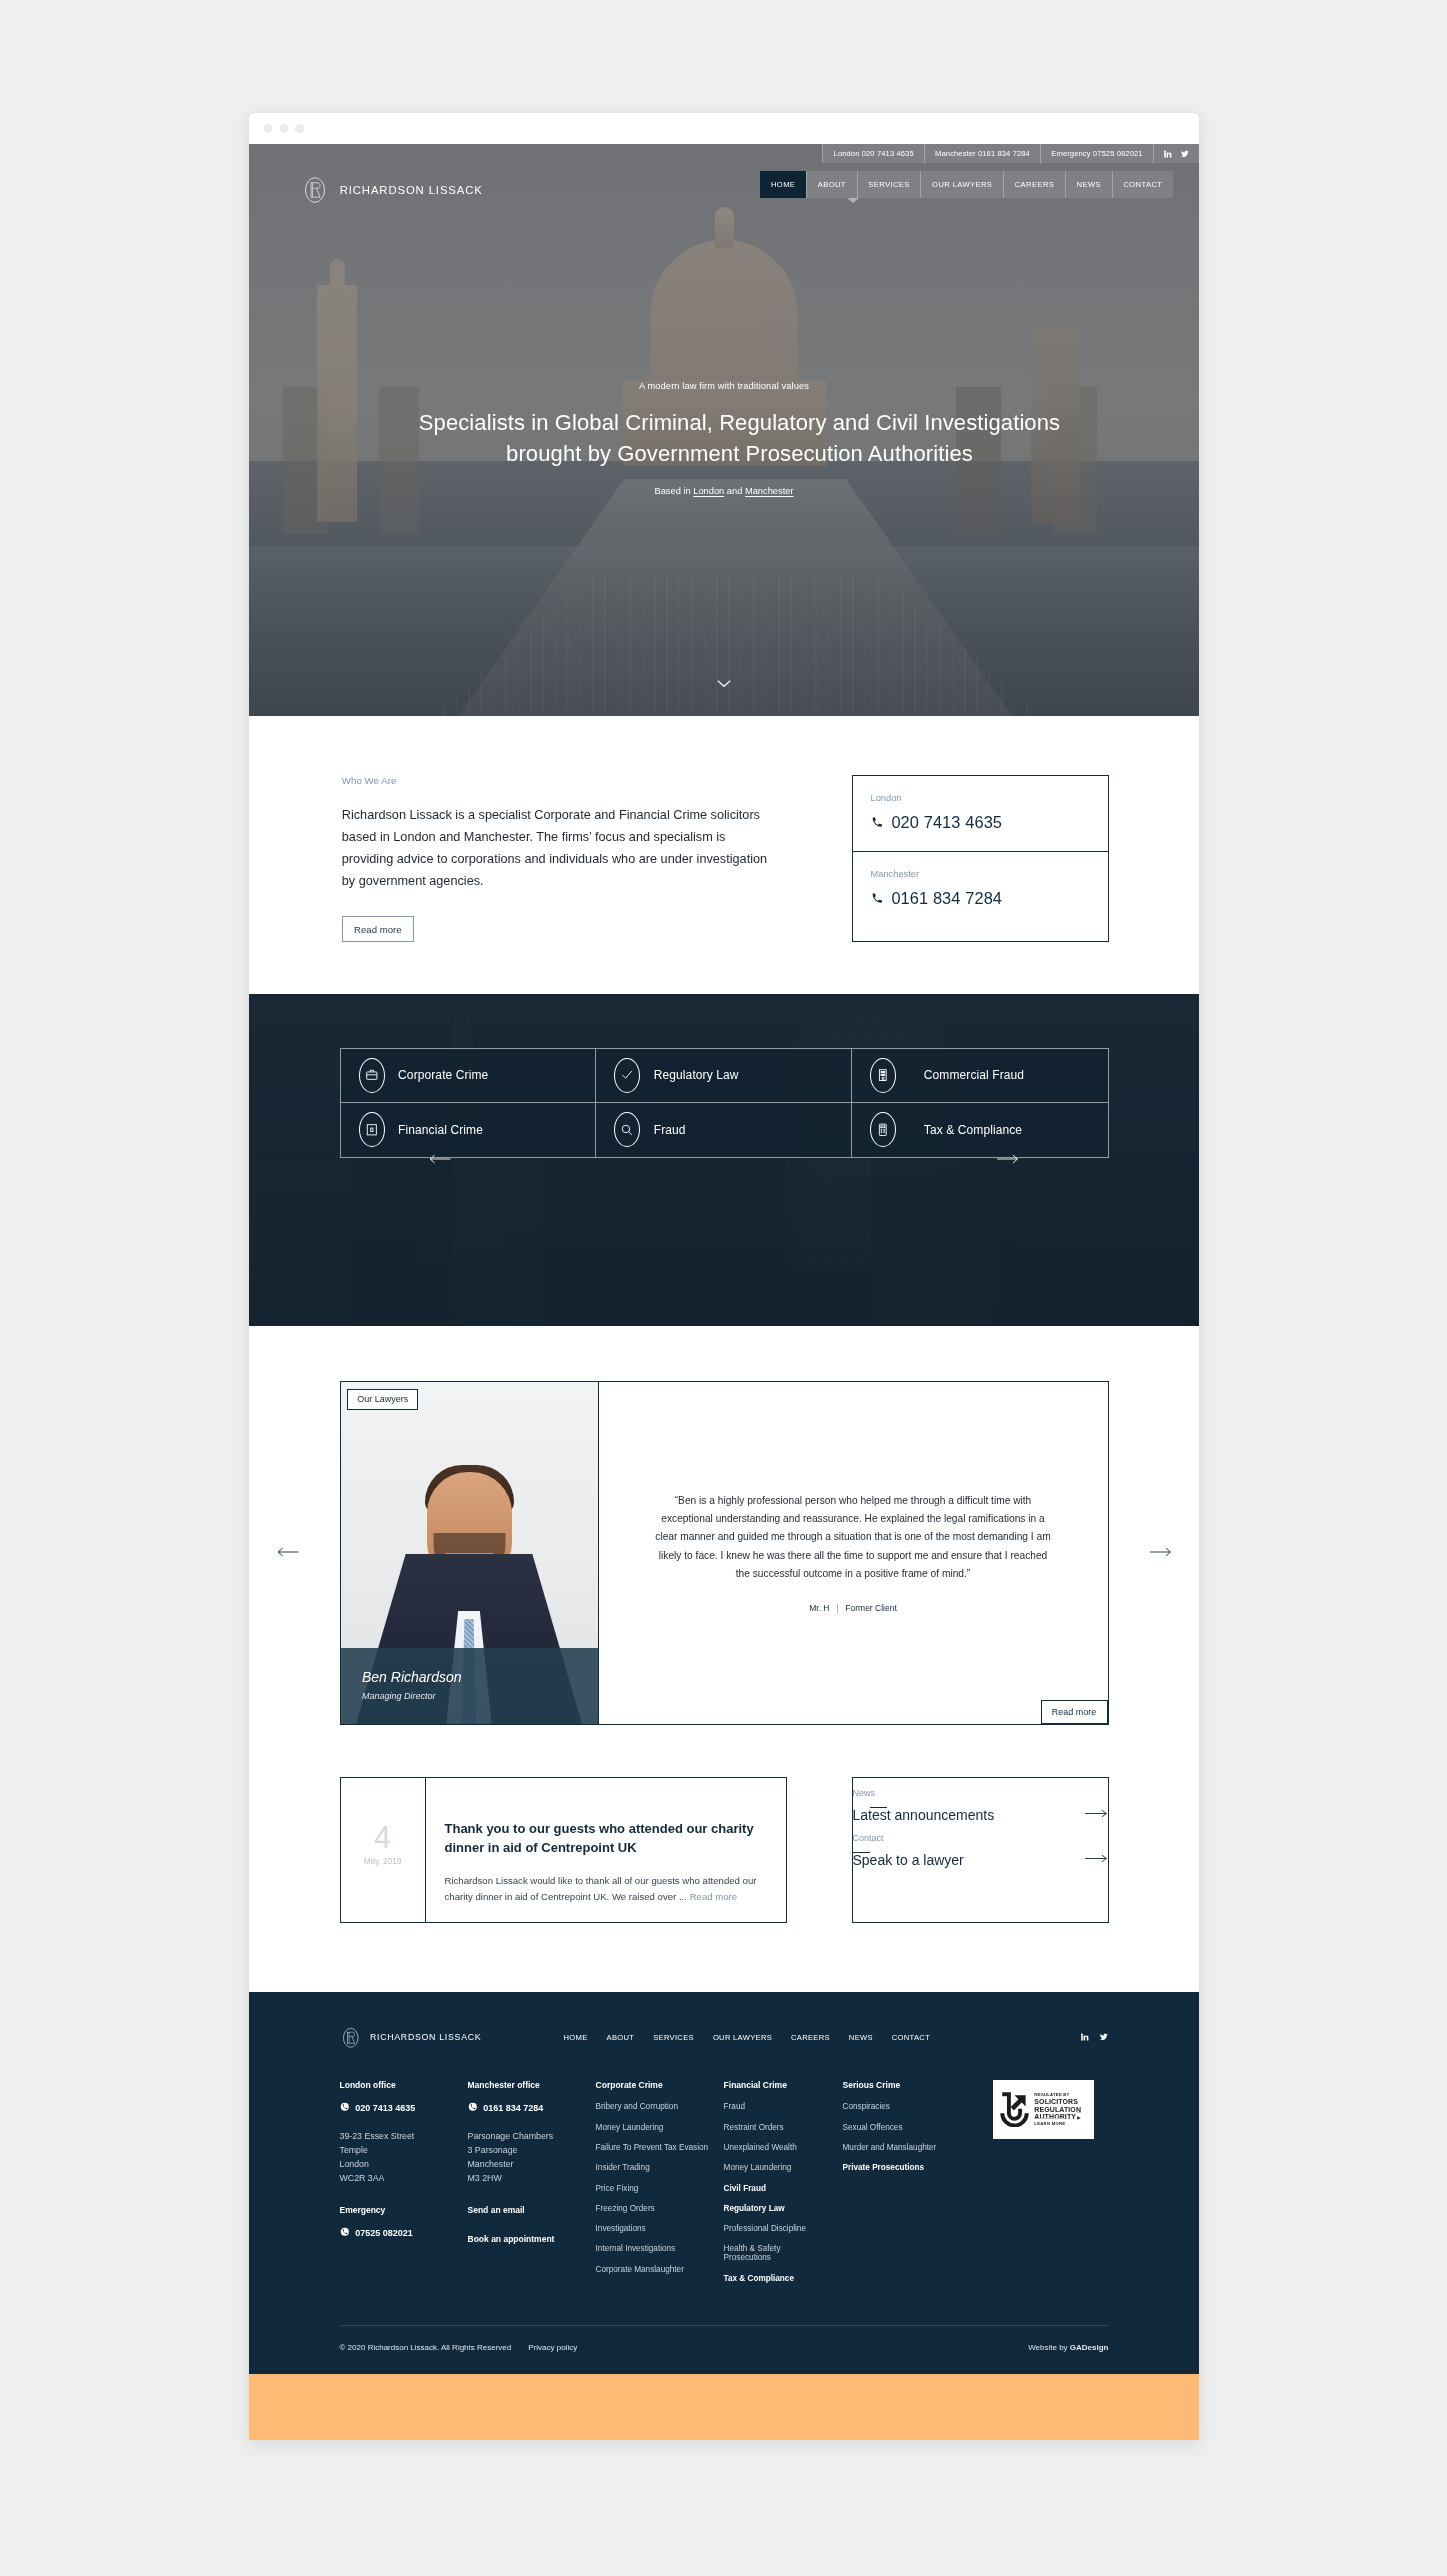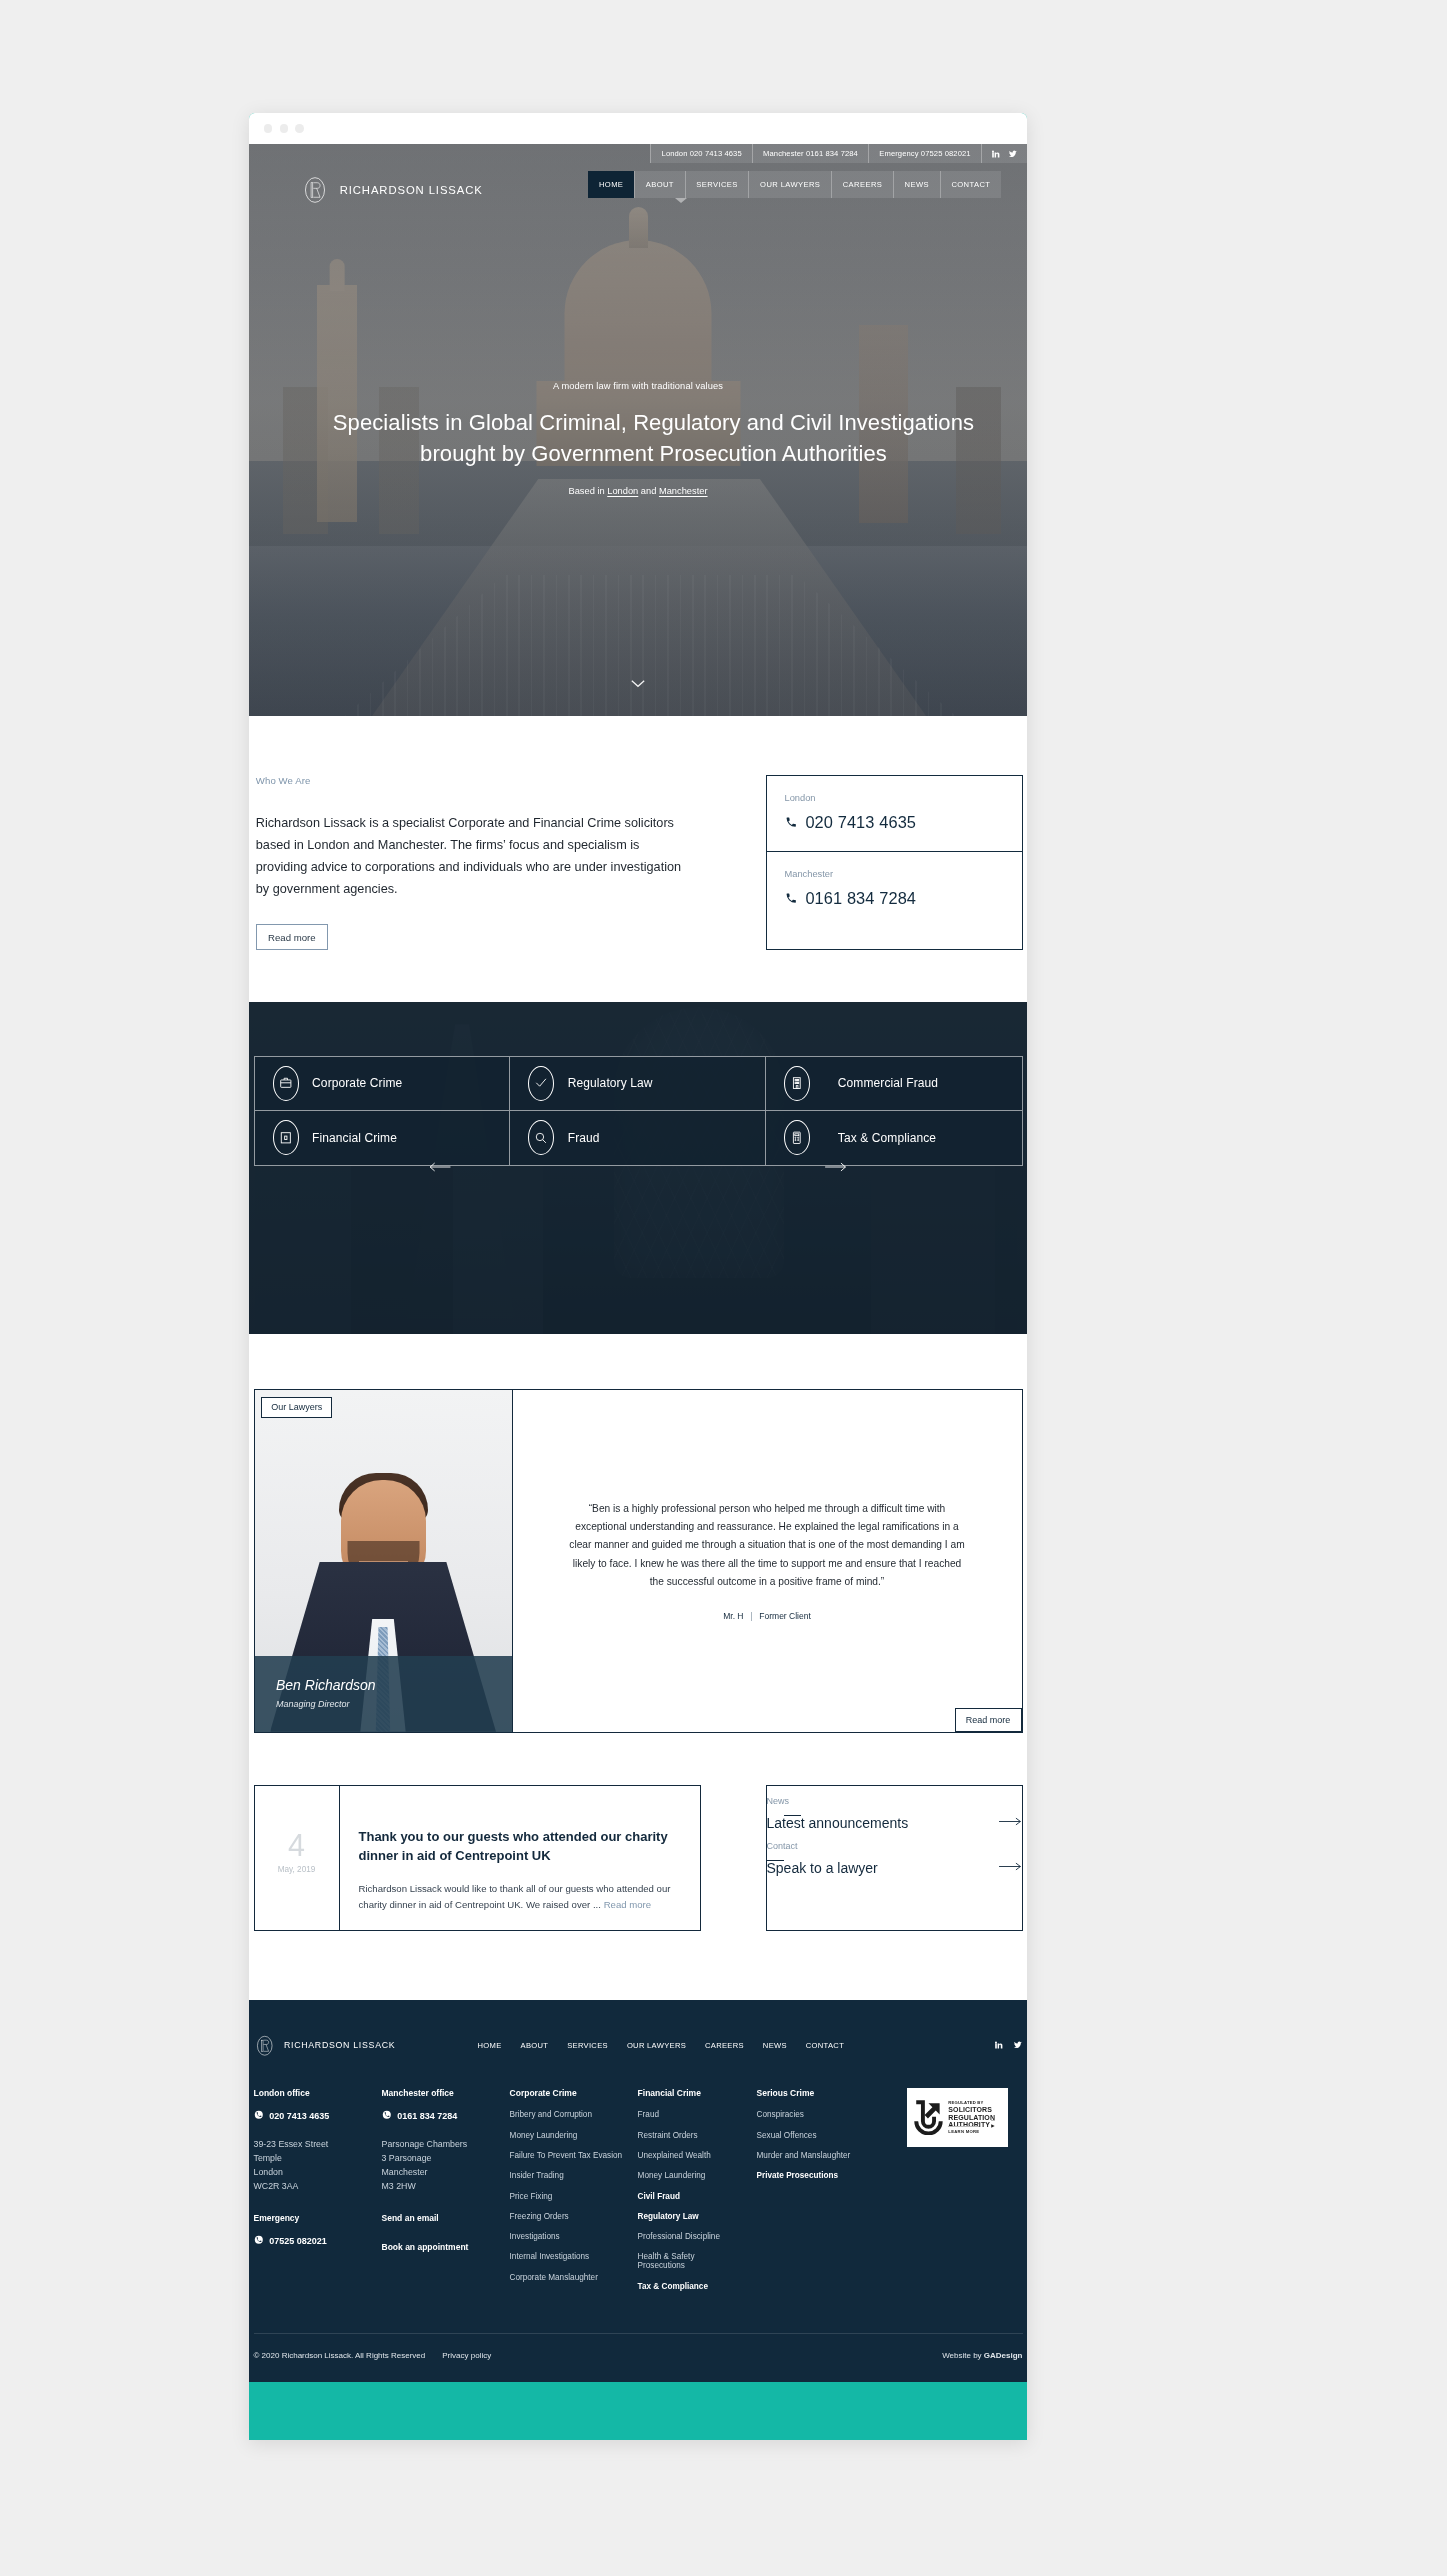--- a/index.html
+++ b/index.html
@@ -7,22 +7,22 @@
     width: 1447px; height: 2576px;
     background: #efefef;
     font-family: "Liberation Sans", sans-serif;
     -webkit-font-smoothing: antialiased;
   }
   .page { position: relative; width: 1447px; height: 2576px; background: #efefef; }
 
   
   .browser {
     position: absolute; left: 249px; top: 113px;
-    width: 778px; height: 2327px;
-    background: #14b8a6;
+    width: 950px; height: 2327px;
+    background: #fdba74;
     border-radius: 5.7px 5.7px 0 0;
     box-shadow: 0 3.4px 19px rgba(0,0,0,.10);
     overflow: hidden;
   }
   .chrome-bar { height: 31px; background: #fff; display: flex; align-items: center; padding-left: 14.7px; gap: 7.4px; }
   .dot { width: 8.5px; height: 8.5px; border-radius: 50%; background: #ececec; }
 
   
   .hero {
     position: relative; height: 572px; overflow: hidden;
@@ -98,21 +98,21 @@
   .hero-sub { margin-top: 17px; font-size: 9.3px; }
   .hero-sub u { text-decoration: underline; text-underline-offset: 1.7px; }
   .scroll-cue { position:absolute; left: 50%; transform: translateX(-50%); bottom: 26px; z-index: 6; }
   .scroll-cue svg { width: 14.7px; height: 9px; stroke: rgba(255,255,255,.92); fill: none; stroke-width: 2.2; }
 
   
   .intro { background: #fff; padding: 59px 0 52px; }
   .wrap { width: 769px; margin: 0 auto; }
   .intro-grid { display: flex; gap: 0; justify-content: space-between; }
   .intro-left { width: 435px; padding-left: 2.3px; }
-  .eyebrow { color: #7f95ab; font-size: 9.6px; margin-bottom: 27px; letter-spacing: 0.1px; }
+  .eyebrow { color: #7f95ab; font-size: 9.6px; margin-bottom: 19px; letter-spacing: 0.1px; }
   .intro-body { color: #1f262e; font-size: 12.7px; line-height: 1.72; }
   .btn-outline { display: inline-block; margin-top: 24px; border: 0.8px solid #8298ae;
     color: #2b3a48; font-size: 9.6px; padding: 6.2px 11.3px; background: #fff; }
   .contact-cards { width: 257px; border: 1.1px solid #132b3e; }
   .ccard { padding: 17px 18px 19px; }
   .ccard + .ccard { border-top: 1.1px solid #132b3e; }
   .ccard-label { color: #8496a8; font-size: 9.3px; margin-bottom: 10.2px; }
   .ccard-num { display: flex; align-items: center; gap: 8.5px; color: #132b3e; font-size: 16.4px; letter-spacing: 0.1px; }
   .ccard-num svg { width: 12.4px; height: 12.4px; fill: #132b3e; }
 

